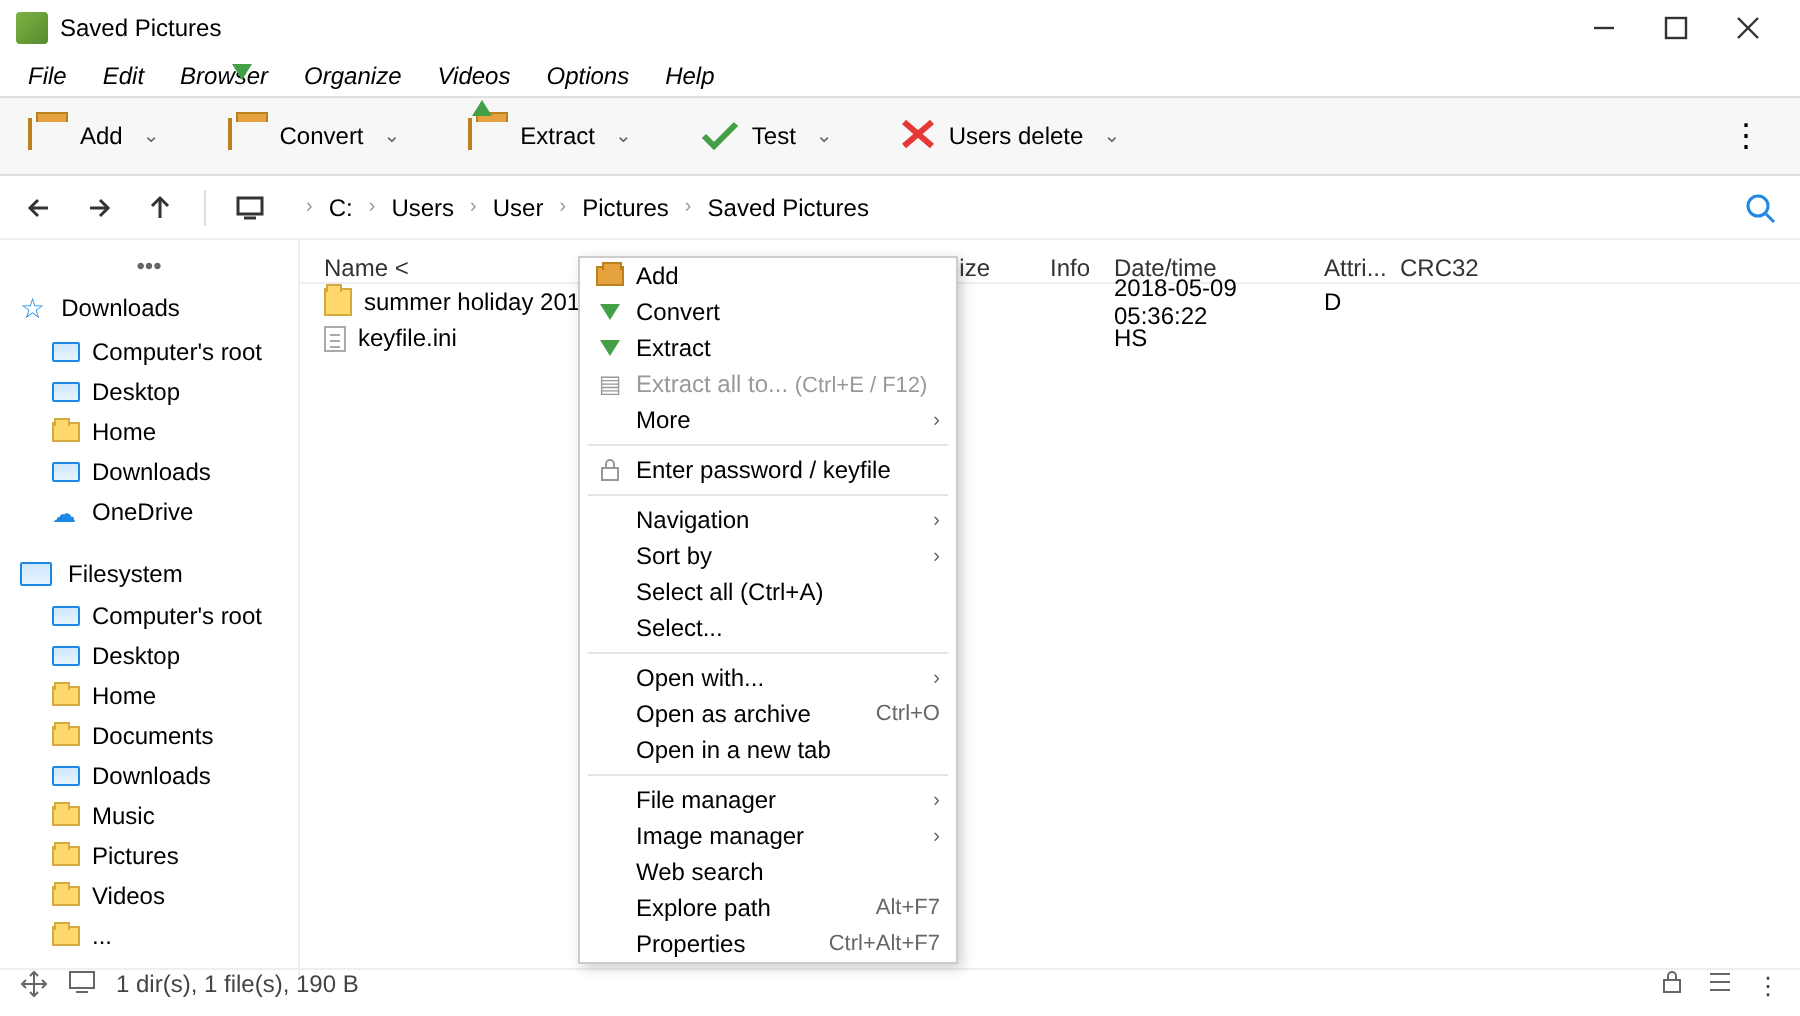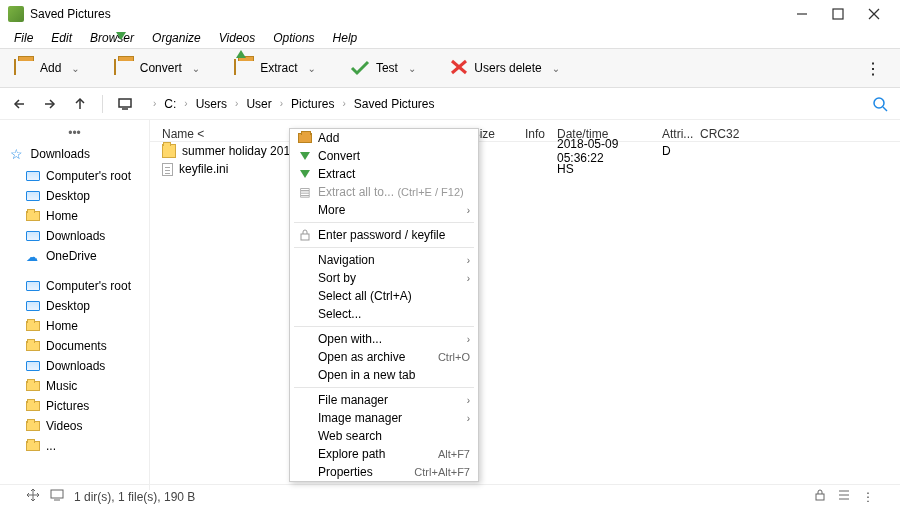--- a/index.html
+++ b/index.html
@@ -84,21 +84,21 @@
 .ctx-ic { width:18px; display:flex; align-items:center; justify-content:center; }
 .ctx-label { flex:1; padding-left:4px; }
 .ctx-shortcut { color:#666; font-size:11px;text-align:center; }
 .ctx-sub { color:#666; font-size:10px; }
 .ctx-sep { height:1px; background:#e5e5e5; margin:3px 4px; }
 .ctx-item .addbox { width:14px; height:10px; }
 .ctx-item .addbox::before { width:8px; height:3px; top:-3px; left:2px; }
 .lock-ic svg { stroke:#999; stroke-width:1; fill:none; }
 
 
-.statusbar { position:absolute; bottom:0; left:0; right:0; height:24px; border-top:1px solid #eee; display:flex; align-items:center; padding:0 26px; gap:10px; color:#444; }
+.statusbar { position:absolute; bottom:0; left:0; right:0; height:24px; border-top:1px solid #eee; display:flex; align-items:flex-start; padding:0 10px; gap:10px; color:#444; }
 .statusbar .right { margin-left:auto; display:flex; gap:12px; align-items:center; }
 .sbic svg { stroke:#666; stroke-width:1; fill:none; }
 </style>
 </head>
 <body>
 
 <div class="titlebar">
   <div class="app-icon"></div>
   <div class="title">Saved Pictures</div>
   <div class="winbtn">
@@ -235,20 +235,24 @@
       </div>
     <div class="sb-item">
         <span class="sb-ic drive"></span>
         <span>Downloads</span>
       </div>
     <div class="sb-item">
         <span class="sb-ic" style="color:#1e88e5;">☁</span>
         <span>OneDrive</span>
       </div>
     <div style="height:10px;"></div>
+    <div class="sb-section">
+        <span class="sb-ic drive" style="width:16px;height:12px;"></span>
+        <span>Filesystem</span>
+      </div>
     <div class="sb-item">
         <span class="sb-ic drive"></span>
         <span>Computer's root</span>
       </div>
     <div class="sb-item">
         <span class="sb-ic drive"></span>
         <span>Desktop</span>
       </div>
     <div class="sb-item">
         <span class="sb-ic folder"></span>

